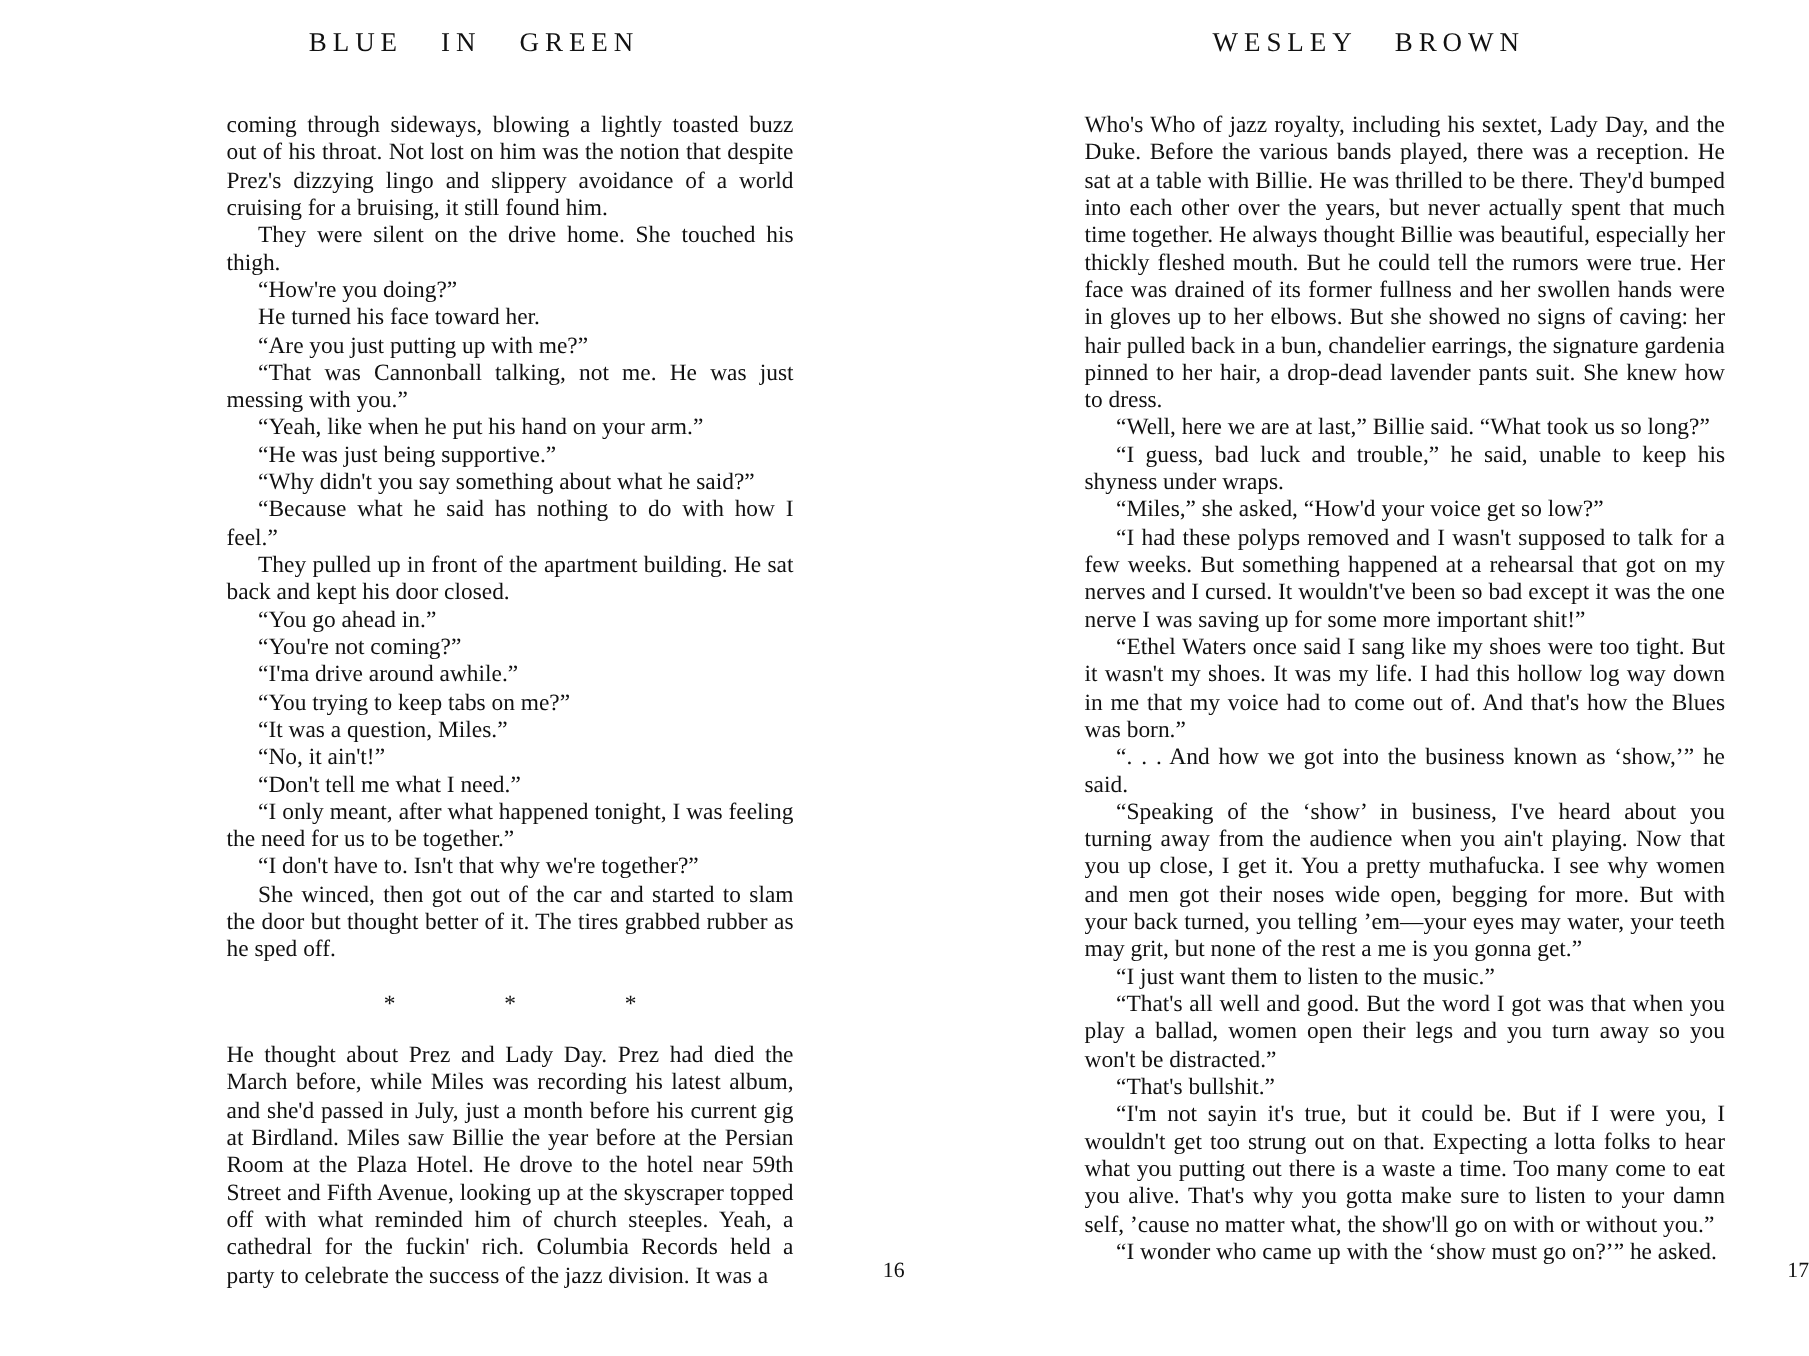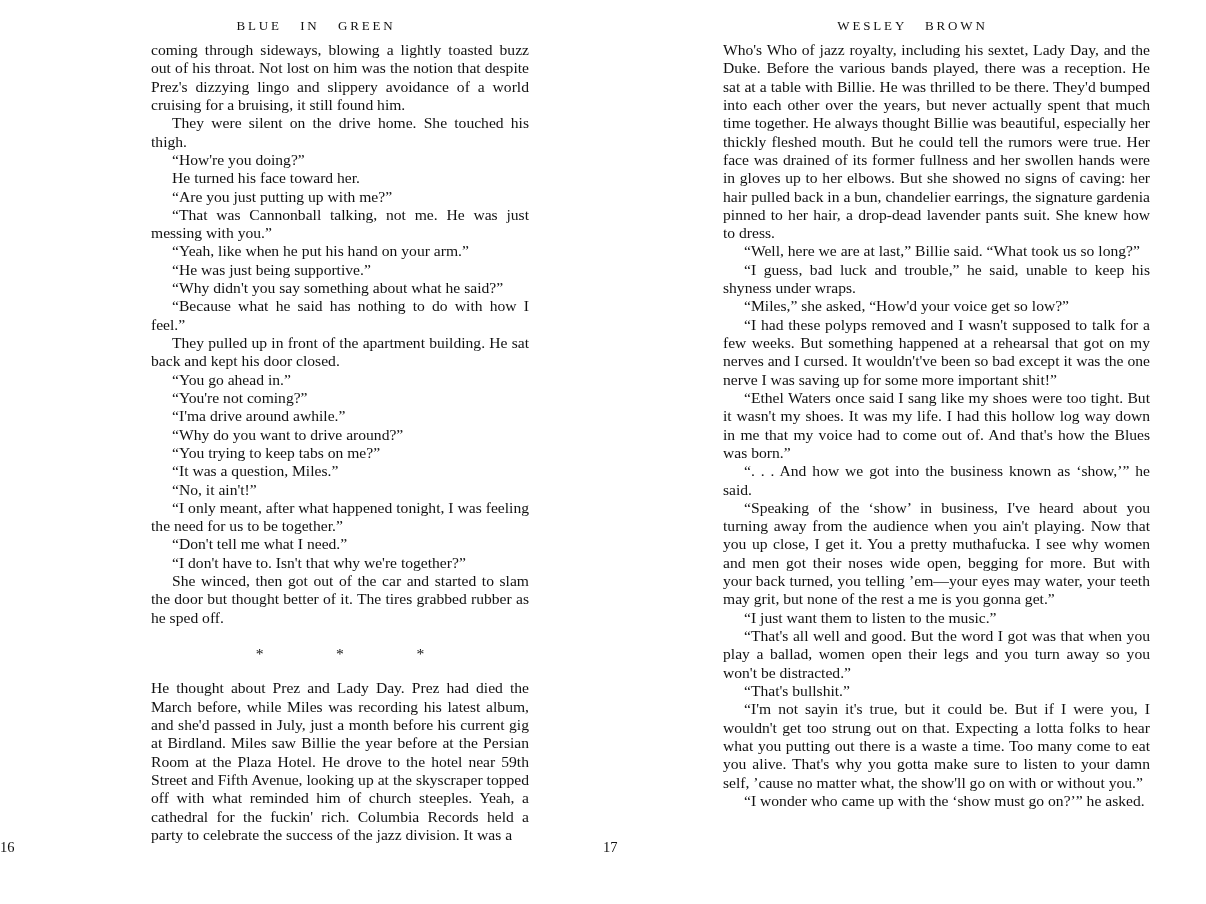--- a/index.html
+++ b/index.html
@@ -30,24 +30,24 @@
     left: 0;
     width: 603px;
     padding: 18px 74px 0 103px;
   }
   .page-right {
     left: 603px;
     width: 603px;
     padding: 18px 56px 0 72px;
   }
   .running-head {
-    font-size: 13px;
+    font-size: 18px;
     letter-spacing: 0.22em;
     text-align: center;
-    margin: 0 0 7px 0;
+    margin: 0 0 36px 0;
     white-space: pre;
     font-variant: small-caps;
   }
   .running-head-left {
     padding-left: 0;
   }
   .body-text {
     font-size: 15.6px;
     line-height: 1.175;
     text-align: justify;
@@ -67,21 +67,21 @@
     margin: 18px 0 16px 0;
     font-size: 15.6px;
     letter-spacing: 2.2em;
     padding-left: 2.2em;
   }
   .folio {
     position: absolute;
     bottom: 48px;
     width: 100%;
     left: 0;
-    text-align: left;
+    text-align: right;
     font-size: 14.5px;
   }
   .page-left .folio { padding-right: 25px; }
   .page-right .folio { padding-right: 22px; }
 </style>
 </head>
 <body>
 
 <div class="book">
 
@@ -95,26 +95,25 @@
       <p class="indent">“Are you just putting up with me?”</p>
       <p class="indent">“That was Cannonball talking, not me. He was just messing with you.”</p>
       <p class="indent">“Yeah, like when he put his hand on your arm.”</p>
       <p class="indent">“He was just being supportive.”</p>
       <p class="indent">“Why didn't you say something about what he said?”</p>
       <p class="indent">“Because what he said has nothing to do with how I feel.”</p>
       <p class="indent">They pulled up in front of the apartment building. He sat back and kept his door closed.</p>
       <p class="indent">“You go ahead in.”</p>
       <p class="indent">“You're not coming?”</p>
       <p class="indent">“I'ma drive around awhile.”</p>
-      <p class="indent">“Why do you want to drive around?”</p>
       <p class="indent">“You trying to keep tabs on me?”</p>
       <p class="indent">“It was a question, Miles.”</p>
       <p class="indent">“No, it ain't!”</p>
+      <p class="indent">“Don't tell me what I need.”</p>
       <p class="indent">“I only meant, after what happened tonight, I was feeling the need for us to be together.”</p>
-      <p class="indent">“Don't tell me what I need.”</p>
       <p class="indent">“I don't have to. Isn't that why we're together?”</p>
       <p class="indent">She winced, then got out of the car and started to slam the door but thought better of it. The tires grabbed rubber as he sped off.</p>
       <div class="scene-break">*  *  *</div>
       <p>He thought about Prez and Lady Day. Prez had died the March before, while Miles was recording his latest album, and she'd passed in July, just a month before his current gig at Birdland. Miles saw Billie the year before at the Persian Room at the Plaza Hotel. He drove to the hotel near 59th Street and Fifth Avenue, looking up at the skyscraper topped off with what reminded him of church steeples. Yeah, a cathedral for the fuckin' rich. Columbia Records held a party to celebrate the success of the jazz division. It was a</p>
     </div>
     <div class="folio">16</div>
   </div>
 
   <div class="page page-right">
     <div class="running-head">WESLEY   BROWN</div>

